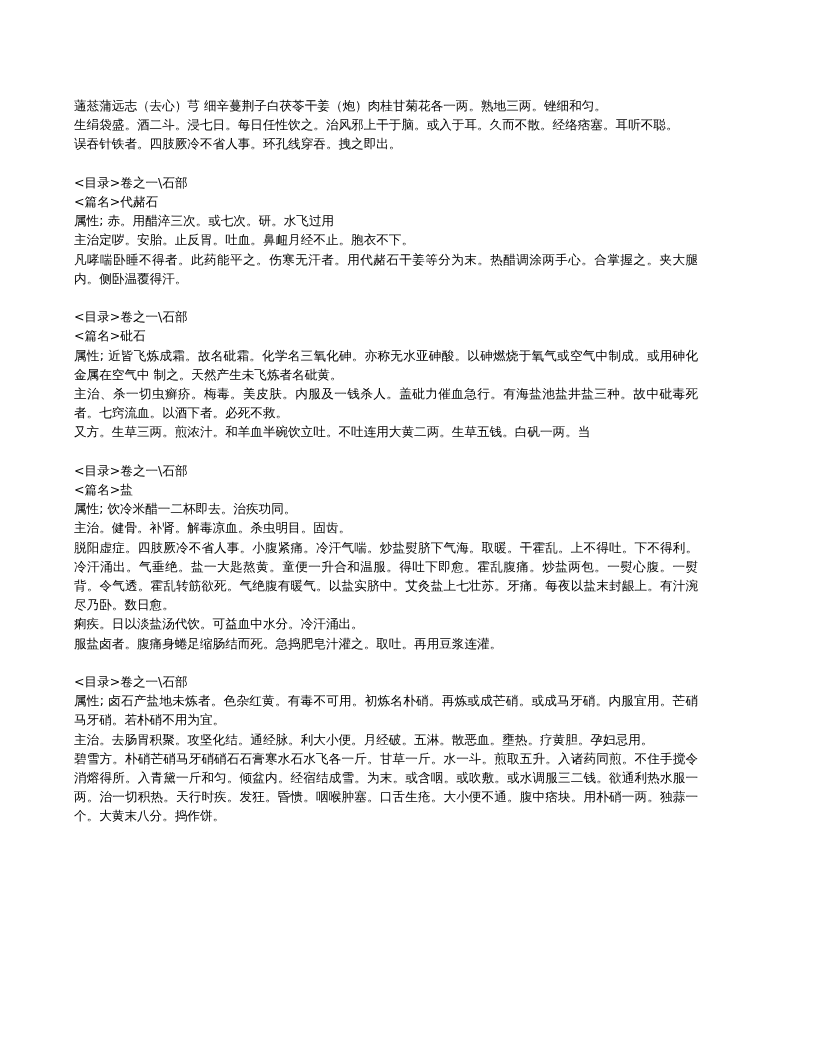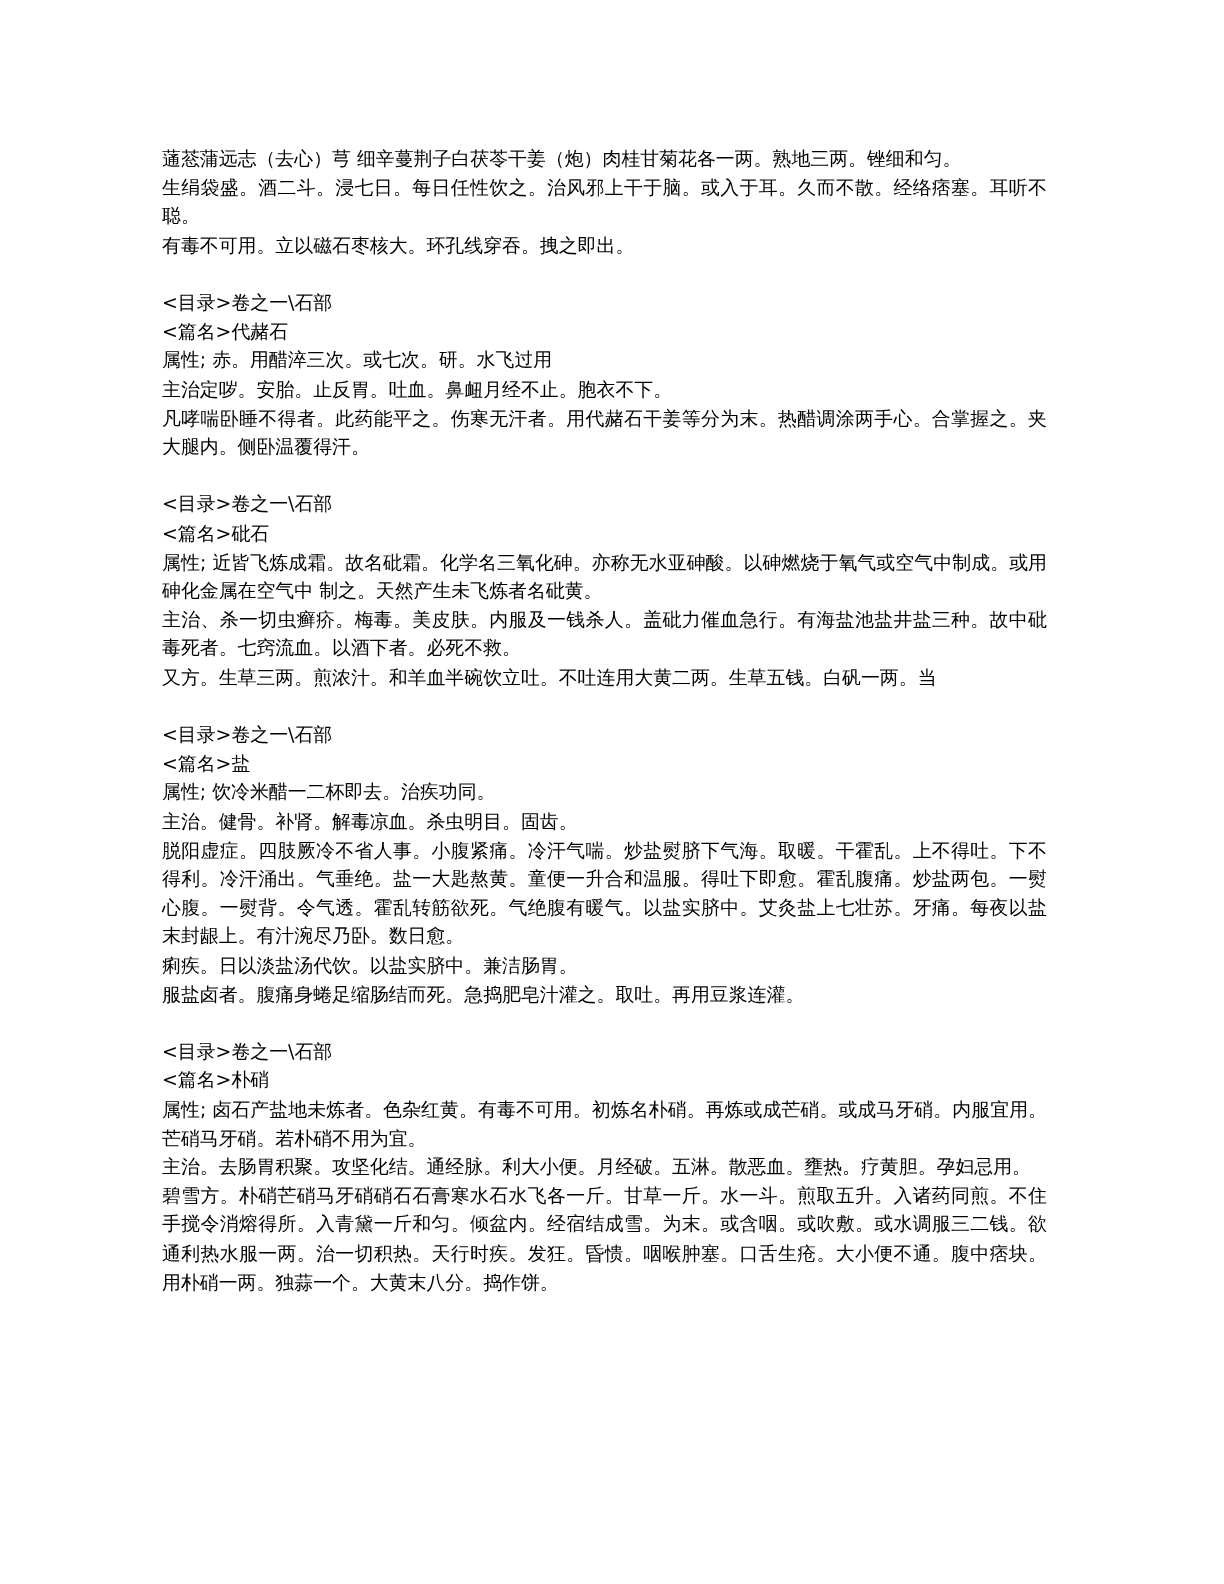--- a/index.html
+++ b/index.html
@@ -10,21 +10,21 @@
   body {
     width: 816px;
     height: 1056px;
     font-family: "DejaVu Sans", "Liberation Sans", sans-serif;
     color: #000000;
   }
   .page {
     width: 816px;
     height: 1056px;
     box-sizing: border-box;
-    padding: 96px 118px 60px 108px;
+    padding: 96px 118px 60px 74px;
     position: relative;
   }
   .doc-body {
     font-size: 12.6px;
     line-height: 19.2px;
     text-align: justify;
     text-justify: inter-ideograph;
   }
   .para {
     margin: 0;
@@ -36,41 +36,40 @@
     height: 19.2px;
   }
 </style>
 </head>
 <body>
 
 <div class="page">
   <div class="doc-body">
     <p class="para">蓪䓗蒲远志（去心）芎 细辛蔓荆子白茯苓干姜（炮）肉桂甘菊花各一两。熟地三两。锉细和匀。</p>
     <p class="para">生绢袋盛。酒二斗。浸七日。每日任性饮之。治风邪上干于脑。或入于耳。久而不散。经络痞塞。耳听不聪。</p>
-    <p class="para">有毒不可用。立以磁石枣核大。环孔线穿吞。拽之即出。</p>
+    <p class="para">误吞针铁者。四肢厥冷不省人事。环孔线穿吞。拽之即出。</p>
     <div class="blank"></div>
     <p class="para">&lt;目录&gt;卷之一\石部</p>
     <p class="para">&lt;篇名&gt;代赭石</p>
     <p class="para">属性; 赤。用醋淬三次。或七次。研。水飞过用</p>
     <p class="para">主治定哕。安胎。止反胃。吐血。鼻衄月经不止。胞衣不下。</p>
     <p class="para">凡哮喘卧睡不得者。此药能平之。伤寒无汗者。用代赭石干姜等分为末。热醋调涂两手心。合掌握之。夹大腿内。侧卧温覆得汗。</p>
     <div class="blank"></div>
     <p class="para">&lt;目录&gt;卷之一\石部</p>
     <p class="para">&lt;篇名&gt;砒石</p>
     <p class="para">属性; 近皆飞炼成霜。故名砒霜。化学名三氧化砷。亦称无水亚砷酸。以砷燃烧于氧气或空气中制成。或用砷化金属在空气中 制之。天然产生未飞炼者名砒黄。</p>
     <p class="para">主治、杀一切虫癣疥。梅毒。美皮肤。内服及一钱杀人。盖砒力催血急行。有海盐池盐井盐三种。故中砒毒死者。七窍流血。以酒下者。必死不救。</p>
     <p class="para">又方。生草三两。煎浓汁。和羊血半碗饮立吐。不吐连用大黄二两。生草五钱。白矾一两。当</p>
     <div class="blank"></div>
     <p class="para">&lt;目录&gt;卷之一\石部</p>
     <p class="para">&lt;篇名&gt;盐</p>
     <p class="para">属性; 饮冷米醋一二杯即去。治疾功同。</p>
     <p class="para">主治。健骨。补肾。解毒凉血。杀虫明目。固齿。</p>
     <p class="para">脱阳虚症。四肢厥冷不省人事。小腹紧痛。冷汗气喘。炒盐熨脐下气海。取暖。干霍乱。上不得吐。下不得利。冷汗涌出。气垂绝。盐一大匙熬黄。童便一升合和温服。得吐下即愈。霍乱腹痛。炒盐两包。一熨心腹。一熨背。令气透。霍乱转筋欲死。气绝腹有暖气。以盐实脐中。艾灸盐上七壮苏。牙痛。每夜以盐末封龈上。有汁涴尽乃卧。数日愈。</p>
-    <p class="para">痢疾。日以淡盐汤代饮。以盐实脐中。兼洁肠胃。</p>
+    <p class="para">痢疾。日以淡盐汤代饮。可益血中水分。冷汗涌出。</p>
     <p class="para">服盐卤者。腹痛身蜷足缩肠结而死。急捣肥皂汁灌之。取吐。再用豆浆连灌。</p>
     <div class="blank"></div>
     <p class="para">&lt;目录&gt;卷之一\石部</p>
-    <p class="para">&lt;篇名&gt;朴硝</p>
     <p class="para">属性; 卤石产盐地未炼者。色杂红黄。有毒不可用。初炼名朴硝。再炼或成芒硝。或成马牙硝。内服宜用。芒硝马牙硝。若朴硝不用为宜。</p>
     <p class="para">主治。去肠胃积聚。攻坚化结。通经脉。利大小便。月经破。五淋。散恶血。壅热。疗黄胆。孕妇忌用。</p>
     <p class="para">碧雪方。朴硝芒硝马牙硝硝石石膏寒水石水飞各一斤。甘草一斤。水一斗。煎取五升。入诸药同煎。不住手搅令消熔得所。入青黛一斤和匀。倾盆内。经宿结成雪。为末。或含咽。或吹敷。或水调服三二钱。欲通利热水服一两。治一切积热。天行时疾。发狂。昏愦。咽喉肿塞。口舌生疮。大小便不通。腹中痞块。用朴硝一两。独蒜一个。大黄末八分。捣作饼。</p>
   </div>
 </div>
 
 </body></html>

